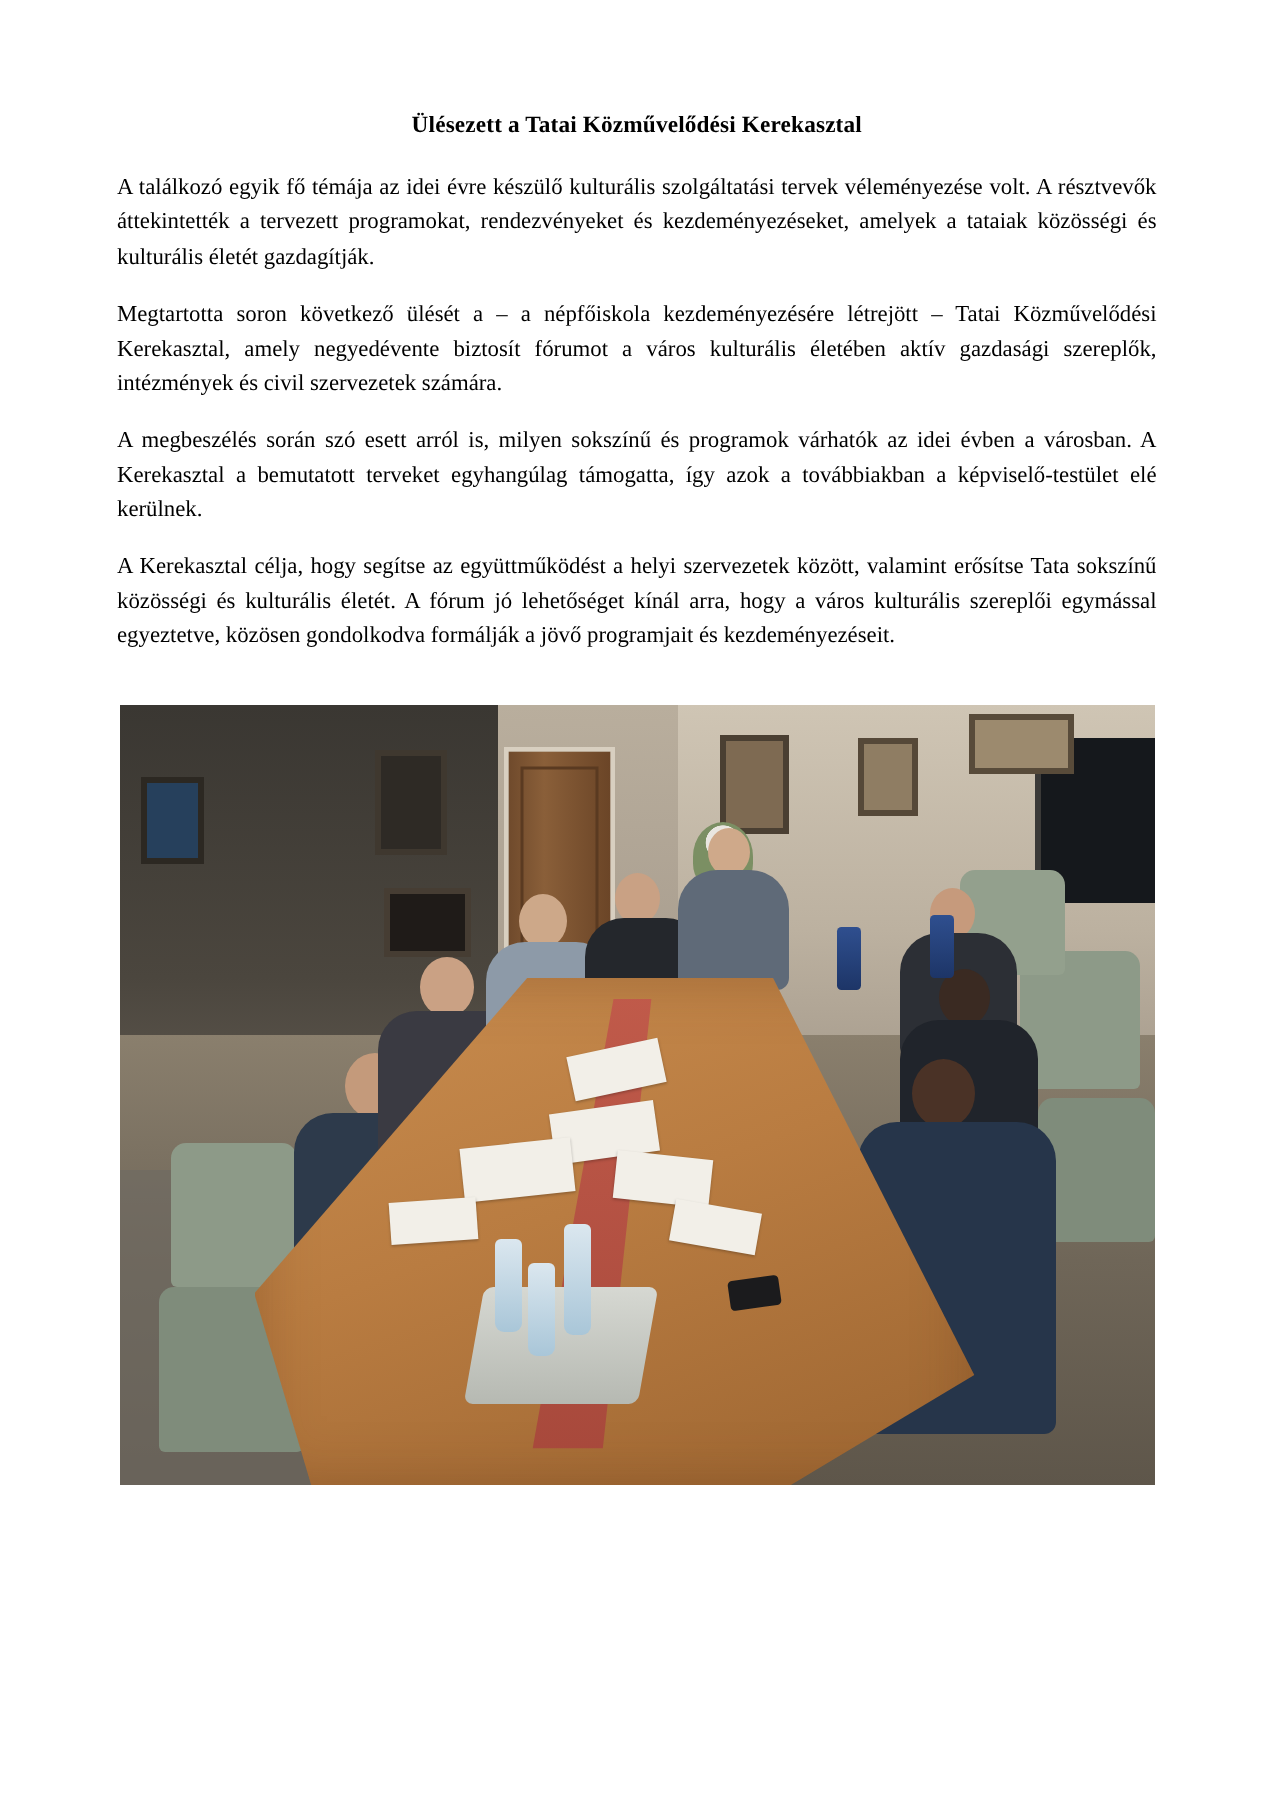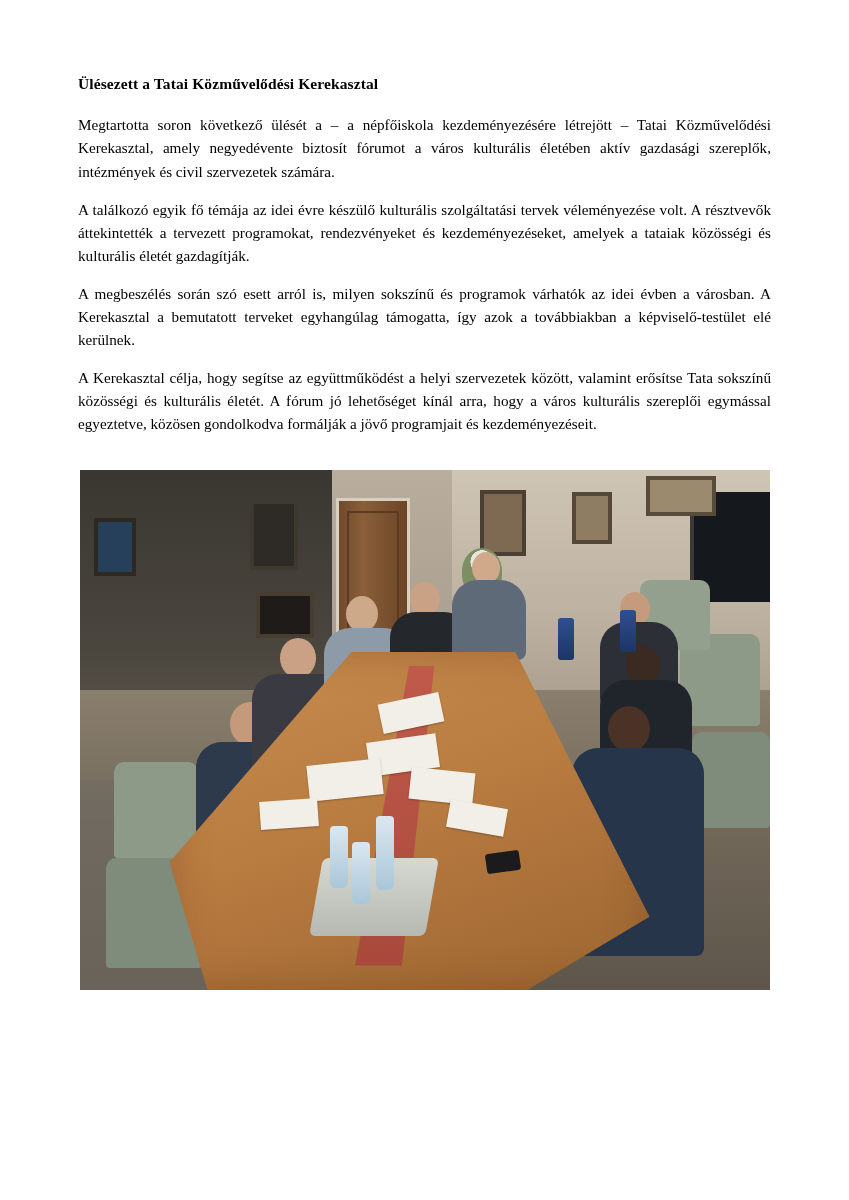--- a/index.html
+++ b/index.html
@@ -16,20 +16,21 @@
   }
   .page {
     position: relative;
     width: 849px;
     height: 1200px;
     background: #ffffff;
     box-sizing: border-box;
     padding: 62px 78px 0 78px;
   }
   .doc-title {
+    text-align: center;
     font-weight: bold;
     font-size: 15.5px;
     line-height: 1.25;
     margin: 12px 0 20px 0;
     letter-spacing: 0.1px;
   }
   .para {
     text-align: justify;
     font-size: 15.2px;
     line-height: 1.52;
@@ -241,22 +242,22 @@
     border-radius: 10px 10px 4px 4px;
   }
 </style>
 </head>
 <body>
 
 <div class="page">
 
   <h1 class="doc-title">Ülésezett a Tatai Közművelődési Kerekasztal</h1>
 
+  <p class="para">A találkozó egyik fő témája az idei évre készülő kulturális szolgáltatási tervek véleményezése volt. A résztvevők áttekintették a tervezett programokat, rendezvényeket és kezdeményezéseket, amelyek a tataiak közösségi és kulturális életét gazdagítják.</p>
   <p class="para">Megtartotta soron következő ülését a – a népfőiskola kezdeményezésére létrejött – Tatai Közművelődési Kerekasztal, amely negyedévente biztosít fórumot a város kulturális életében aktív gazdasági szereplők, intézmények és civil szervezetek számára.</p>
-  <p class="para">A találkozó egyik fő témája az idei évre készülő kulturális szolgáltatási tervek véleményezése volt. A résztvevők áttekintették a tervezett programokat, rendezvényeket és kezdeményezéseket, amelyek a tataiak közösségi és kulturális életét gazdagítják.</p>
   <p class="para">A megbeszélés során szó esett arról is, milyen sokszínű és programok várhatók az idei évben a városban. A Kerekasztal a bemutatott terveket egyhangúlag támogatta, így azok a továbbiakban a képviselő-testület elé kerülnek.</p>
   <p class="para">A Kerekasztal célja, hogy segítse az együttműködést a helyi szervezetek között, valamint erősítse Tata sokszínű közösségi és kulturális életét. A fórum jó lehetőséget kínál arra, hogy a város kulturális szereplői egymással egyeztetve, közösen gondolkodva formálják a jövő programjait és kezdeményezéseit.</p>
 
   <div class="photo-wrap">
     <div class="photo" role="img" aria-label="Résztvevők hosszú tárgyalóasztal körül ülnek egy faburkolatú teremben, dokumentumokkal és ásványvizes palackokkal az asztalon.">
       <div class="wall-right"></div>
       <div class="wall-mid-panel"></div>
       <div class="wall-left"></div>
       <div class="screen"></div>
       <div class="door"></div>

